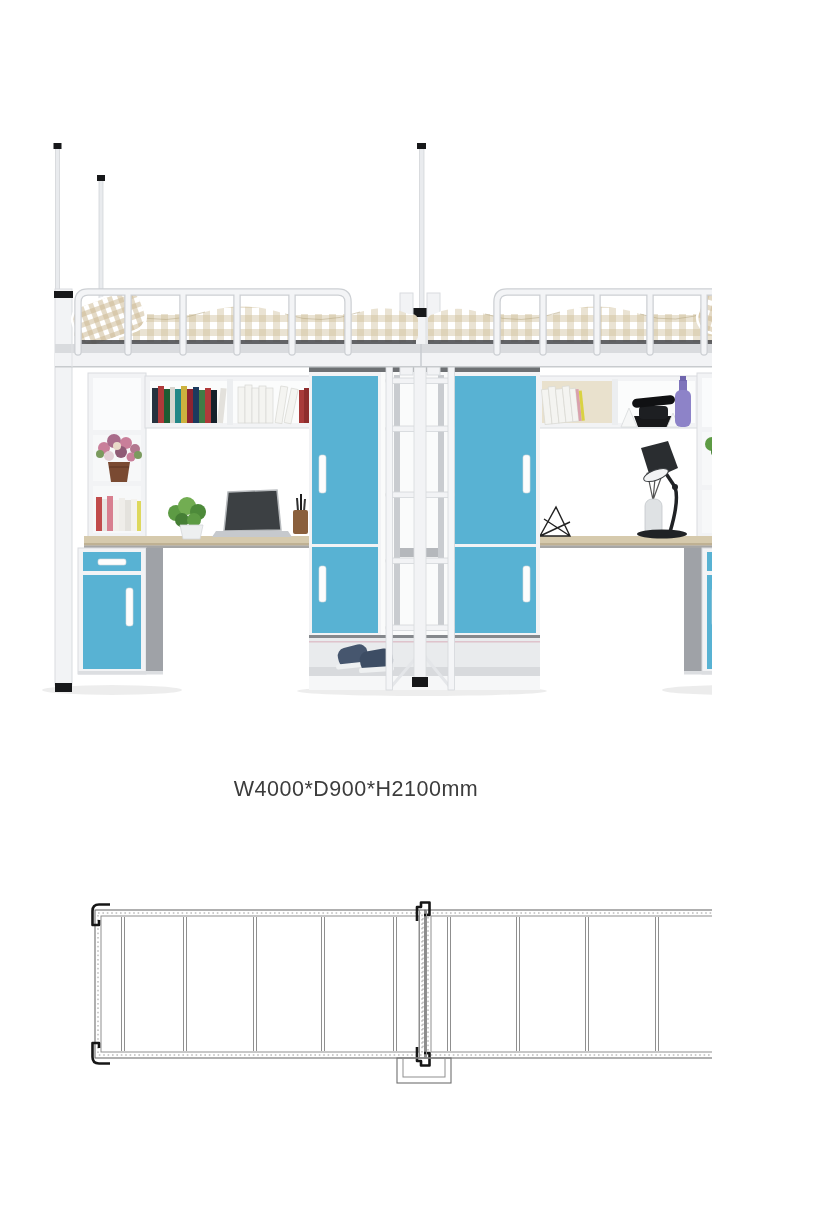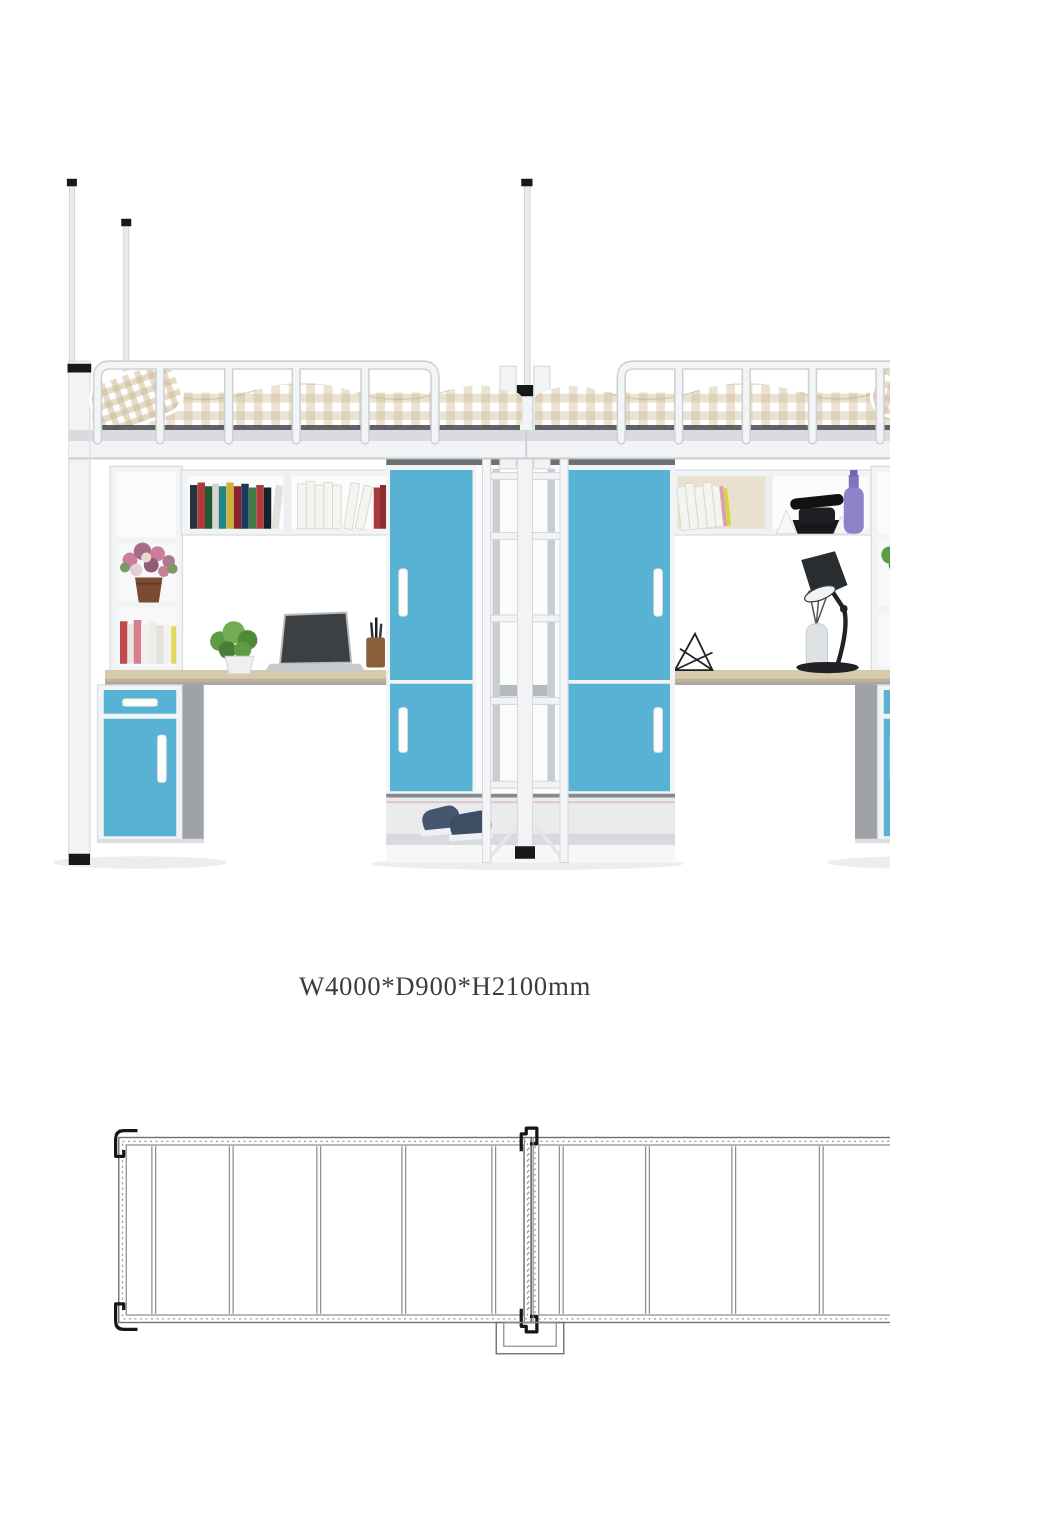--- a/index.html
+++ b/index.html
@@ -1,20 +1,20 @@
 <!DOCTYPE html>
 <html style="--background: #ffffff; --text-color: #3c3c3c; --accent-blue: #58b2d3; --desk-wood: #d6caad; --desk-wood-edge: #bfb193; --frame-white: #f2f3f5; --frame-outline: #d9dcdf; --carcass-gray: #9fa2a7; --bedding-beige: #cdbb97; --shoe-navy: #46566e; --bottle-purple: #8d83c8; --plant-green: #5d9b44; --plan-line: #6f6f6f; --plan-bracket: #161616;"><head>
 <meta charset="utf-8">
 <style>
   html,body{margin:0;padding:0;background:#fff;}
   .stage{
     position:relative;
     width:712px;height:1211px;
     background:var(--background,#fff);
-    font-family:Liberation Serif, serif;
+    font-family:Liberation Sans, sans-serif;
     overflow:hidden;
   }
   .render-svg{position:absolute;left:0;top:0;}
   .dim-text{
     position:absolute;
     left:0;right:0;
     top:777px;
     text-align:center;
     font-size:21.5px;
     letter-spacing:0.5px;

